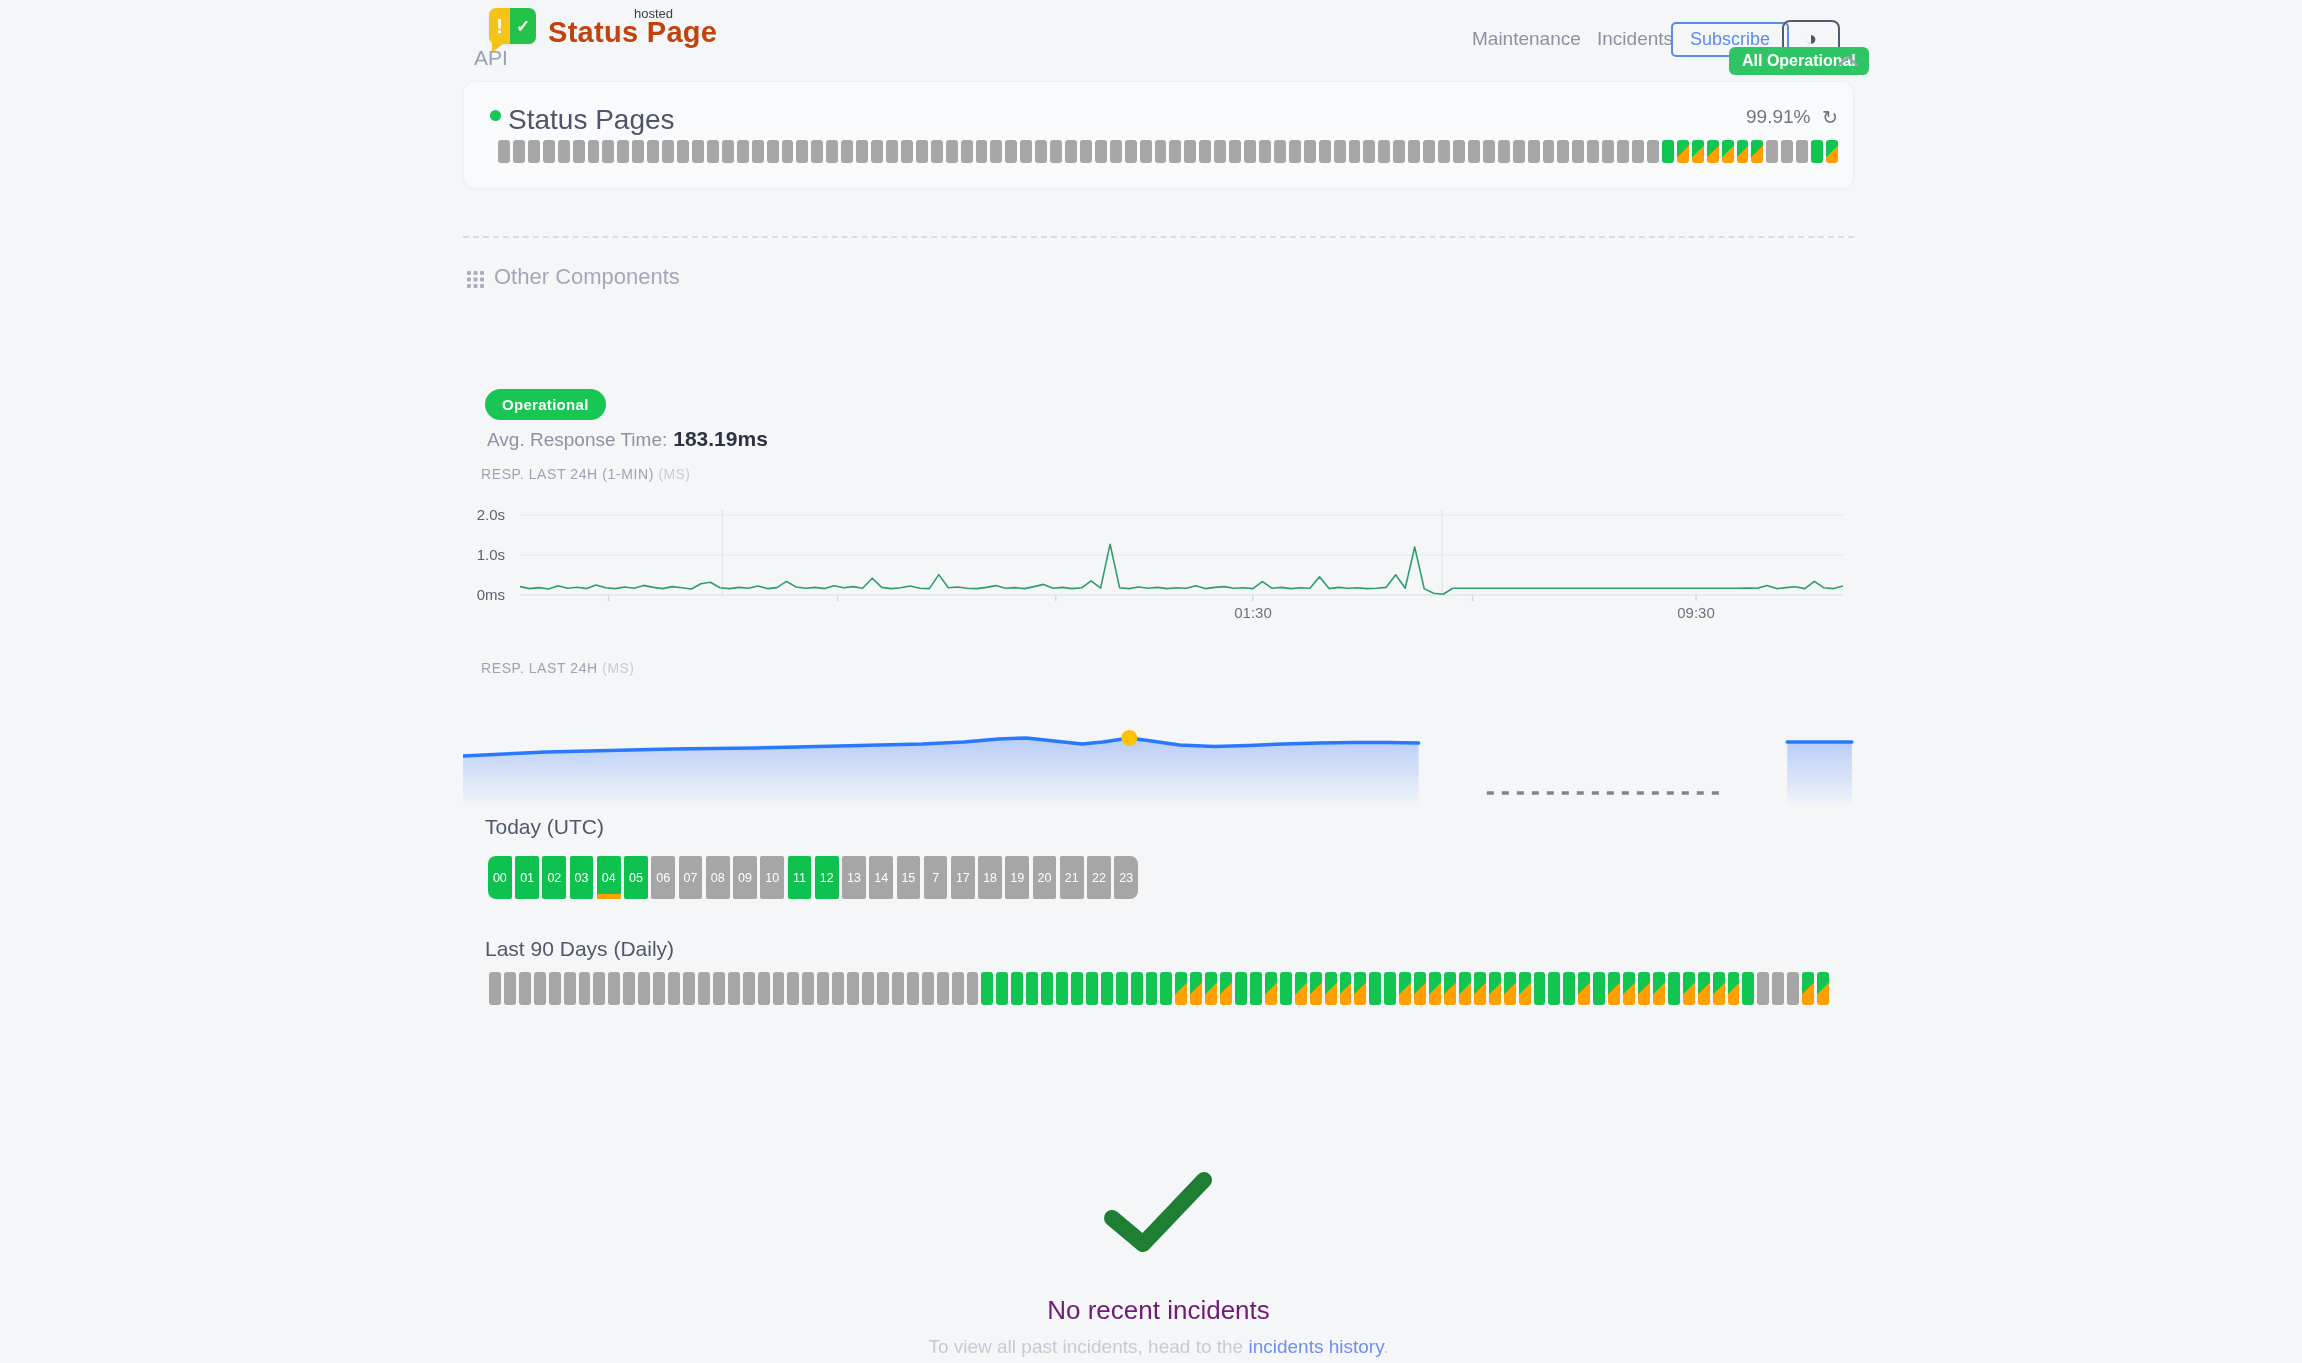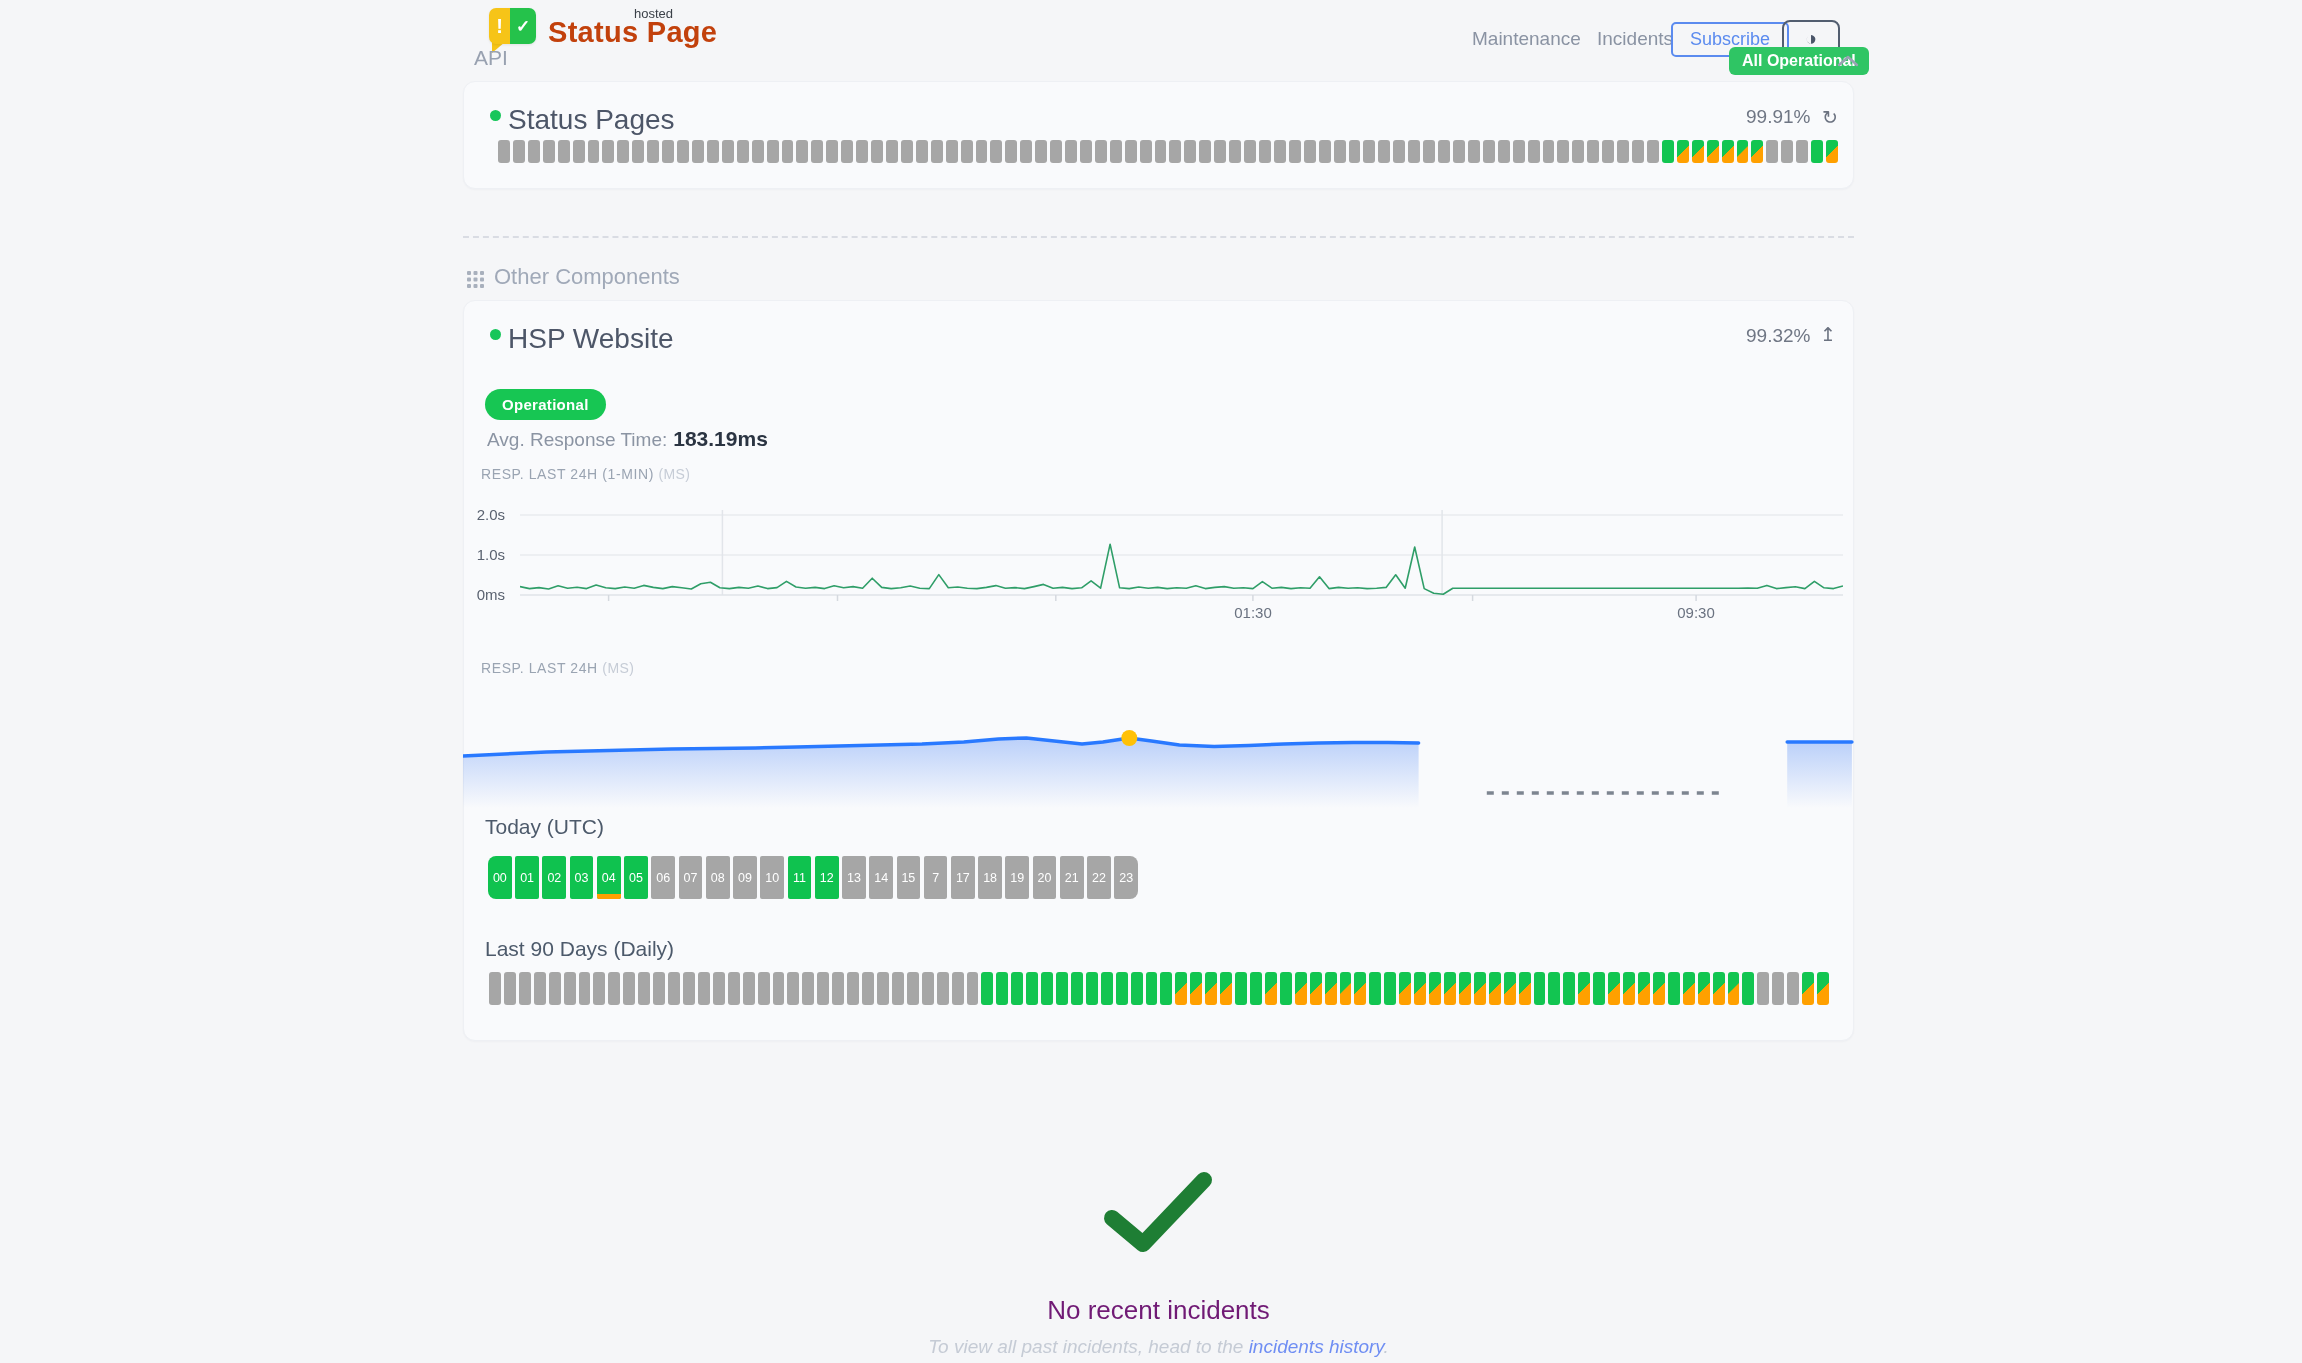--- a/index.html
+++ b/index.html
@@ -53,21 +53,21 @@
   .xtick { position:absolute; top:604px; font-size:15px; color:#6a7280; transform:translateX(-50%); }
 
   .today-hdr, .days-hdr { font-size:21px; color:#4d5a6b; font-weight:500; }
   #hours { left:488px; top:856px; width:650px; height:43px; display:flex; gap:3.5px; }
   .hour { flex:1; display:flex; align-items:center; justify-content:center; color:#fff; font-size:12.5px; border-radius:2px; position:relative; cursor:pointer;text-align:center; }
   .hour.up { background:#0fc24f; } .hour.na { background:#a6a6a6; }
   .hour:first-child { border-radius:8px 2px 2px 8px; } .hour:last-child { border-radius:2px 8px 8px 2px; }
   .hour .part { position:absolute; left:0; right:0; bottom:0; height:5px; background:#ffa000; border-radius:0 0 2px 2px; }
 
   .big-title { left:463px; top:1295px; width:1391px; text-align:center; font-size:26px; color:#701a75; font-weight:500; }
-  .sub-line { left:463px; top:1336px; width:1391px; text-align:center; font-size:19px; color:#c5cbd5;font-style:italic; }
+  .sub-line { left:463px; top:1336px; width:1391px; text-align:center; font-size:19px; color:#c5cbd5; }
   .sub-line a { color:#6f8ef3; text-decoration:none; cursor:pointer; }
 </style>
 </head>
 <body>
 
 <div id="stage">
 
   <div class="abs logo-box">
     <div class="logo-tail"></div>
     <div class="logo-bubble">
@@ -201,26 +201,20 @@
       <rect x="0" y="6.5" width="4" height="4" rx="1"></rect>
         <rect x="6.5" y="6.5" width="4" height="4" rx="1"></rect>
         <rect x="13" y="6.5" width="4" height="4" rx="1"></rect>
       <rect x="0" y="13" width="4" height="4" rx="1"></rect>
         <rect x="6.5" y="13" width="4" height="4" rx="1"></rect>
         <rect x="13" y="13" width="4" height="4" rx="1"></rect>
     </svg>
   </div>
   <div class="abs sec-hdr-txt">Other Components</div>
 
-  <div class="abs card" id="card-hsp">
-    <div class="abs dot" style="left:26px; top:28px"></div>
-    <div class="abs comp-name" style="left:44px; top:22px">HSP Website</div>
-    <div class="abs uptime" style="left:1282px; top:24px">99.32%</div>
-    <div class="abs icon-btn" style="left:1356px; top:22px">↥</div>
-  </div>
 
   <div class="abs pill">Operational</div>
   <div class="abs avg-row">
     <span>Avg. Response Time:</span><span class="avg-val">183.19ms</span>
   </div>
 
   <div class="abs chart-lbl" style="left:481px; top:466px">
     <span>RESP. LAST 24H (1-MIN)</span> <span class="unit">(MS)</span>
   </div>
   <div class="abs ytick" style="left:445px; top:506px">2.0s</div>

